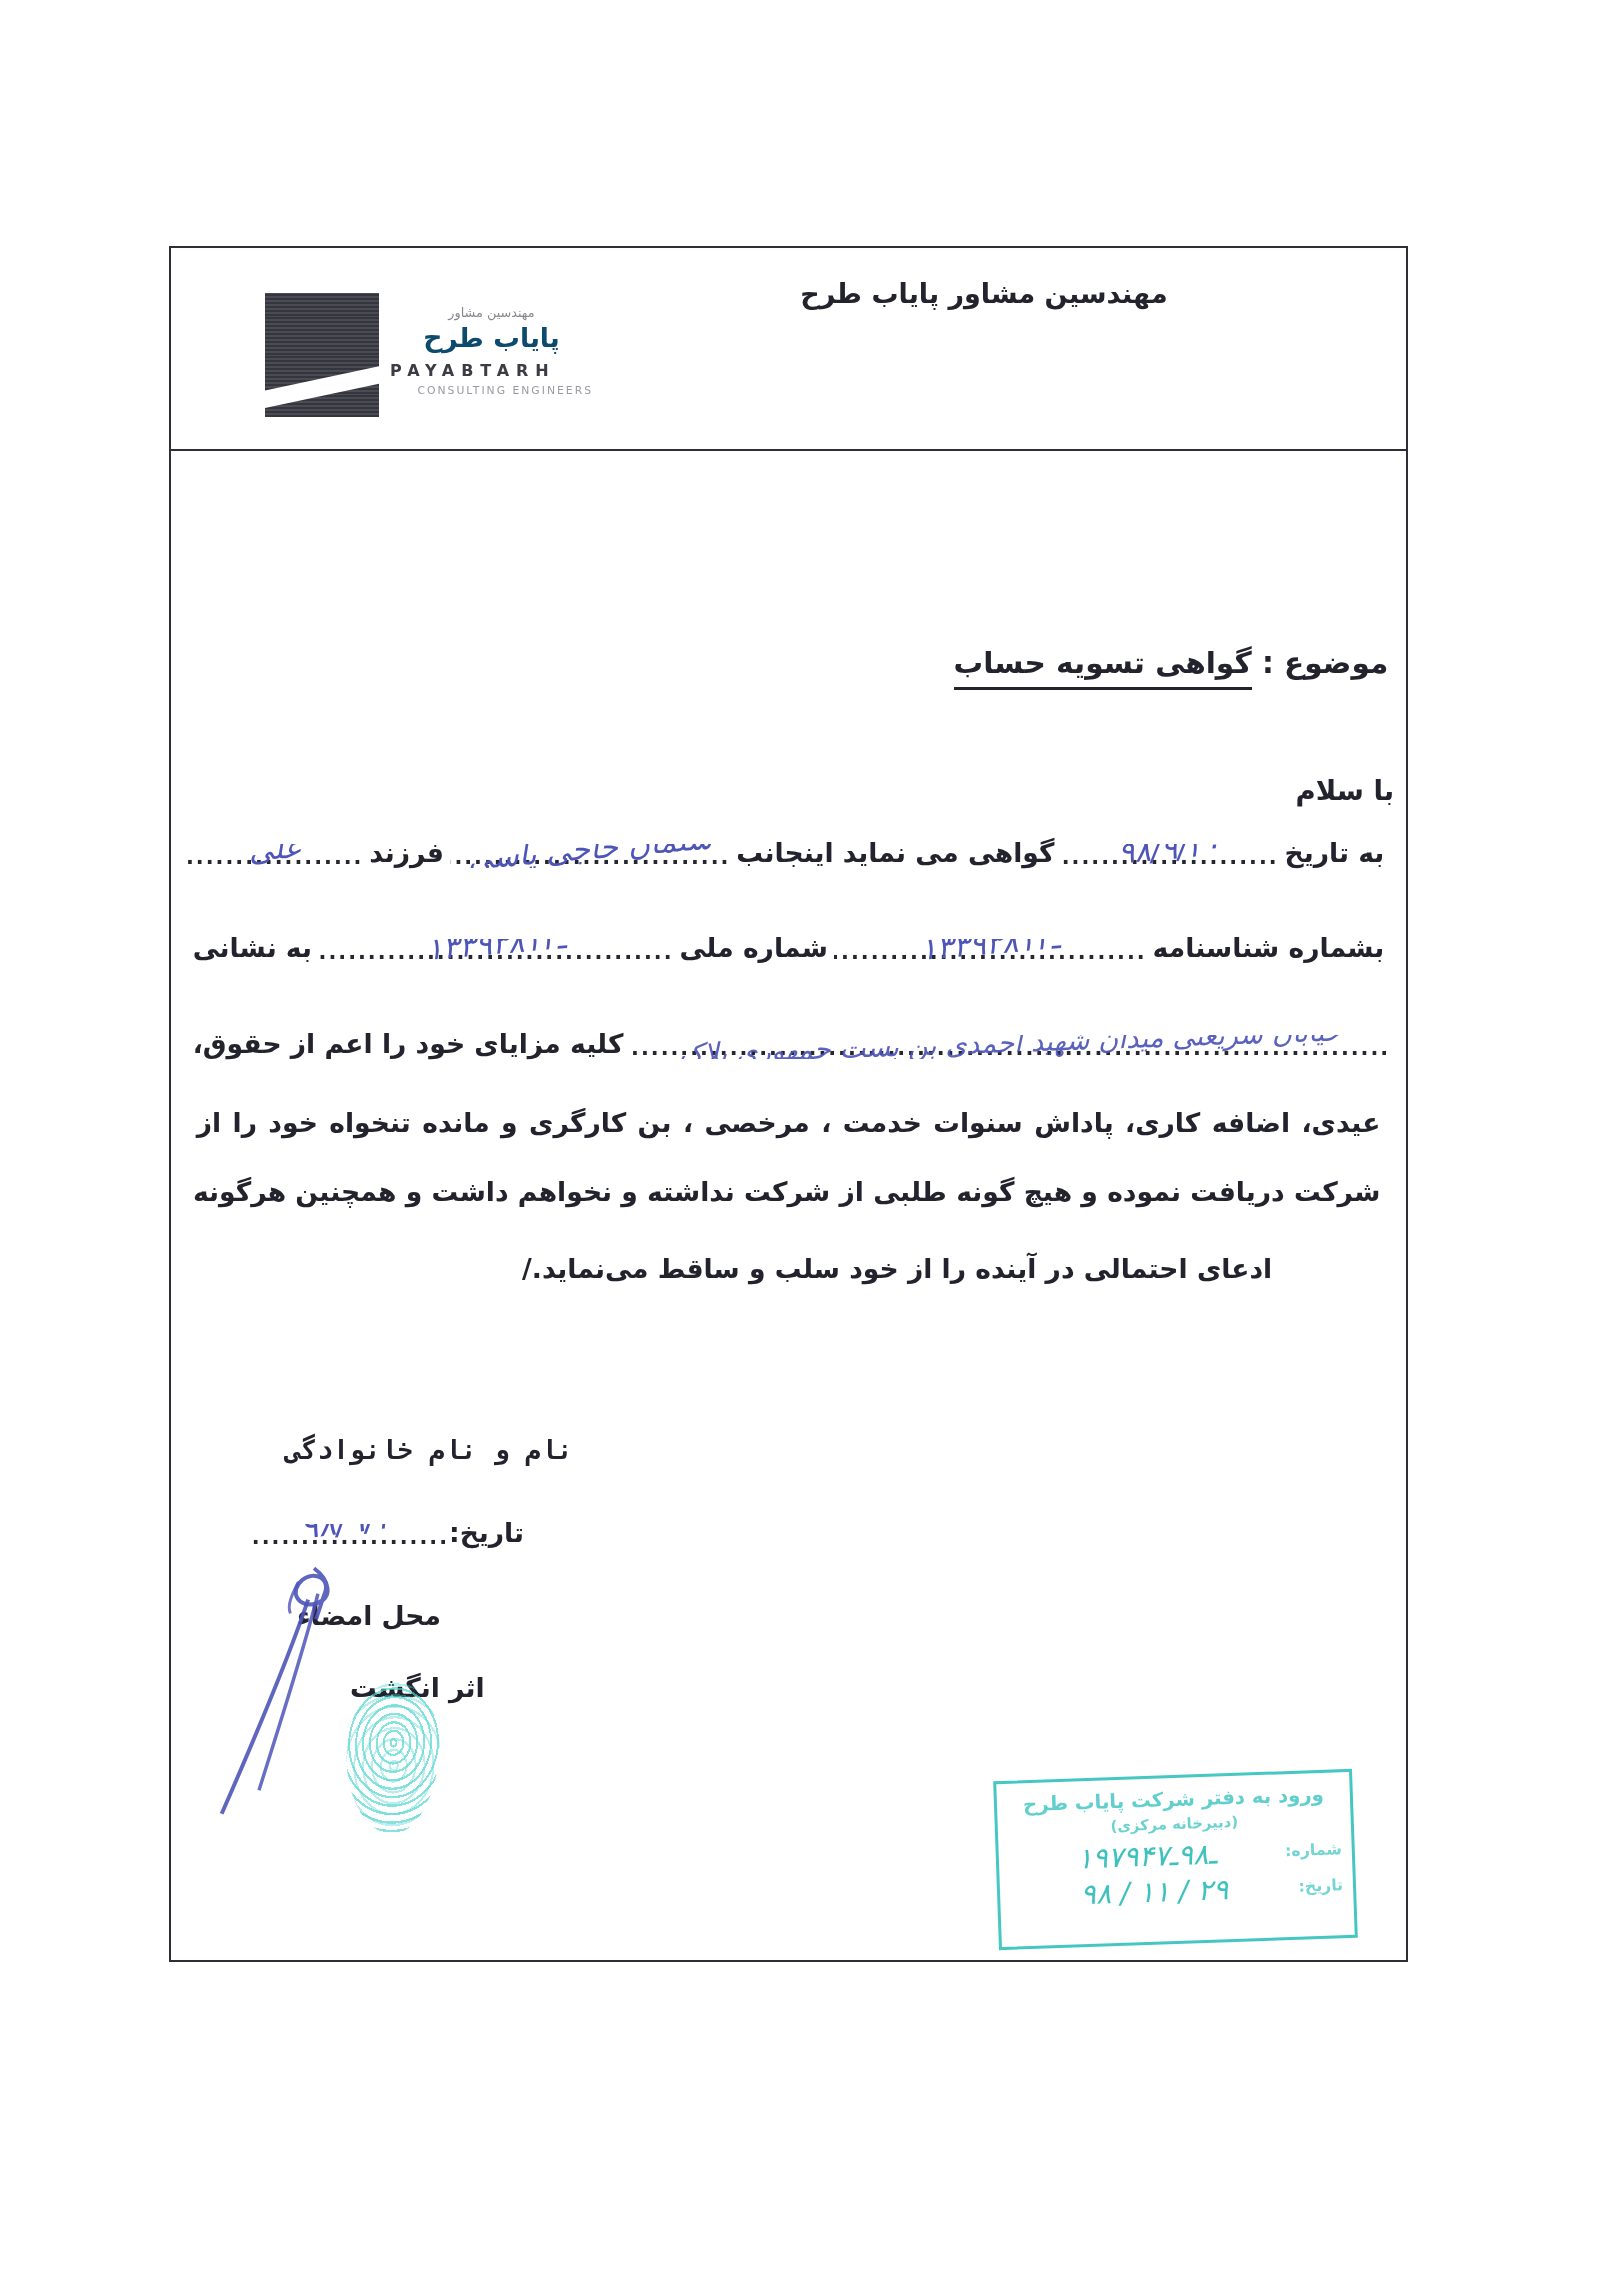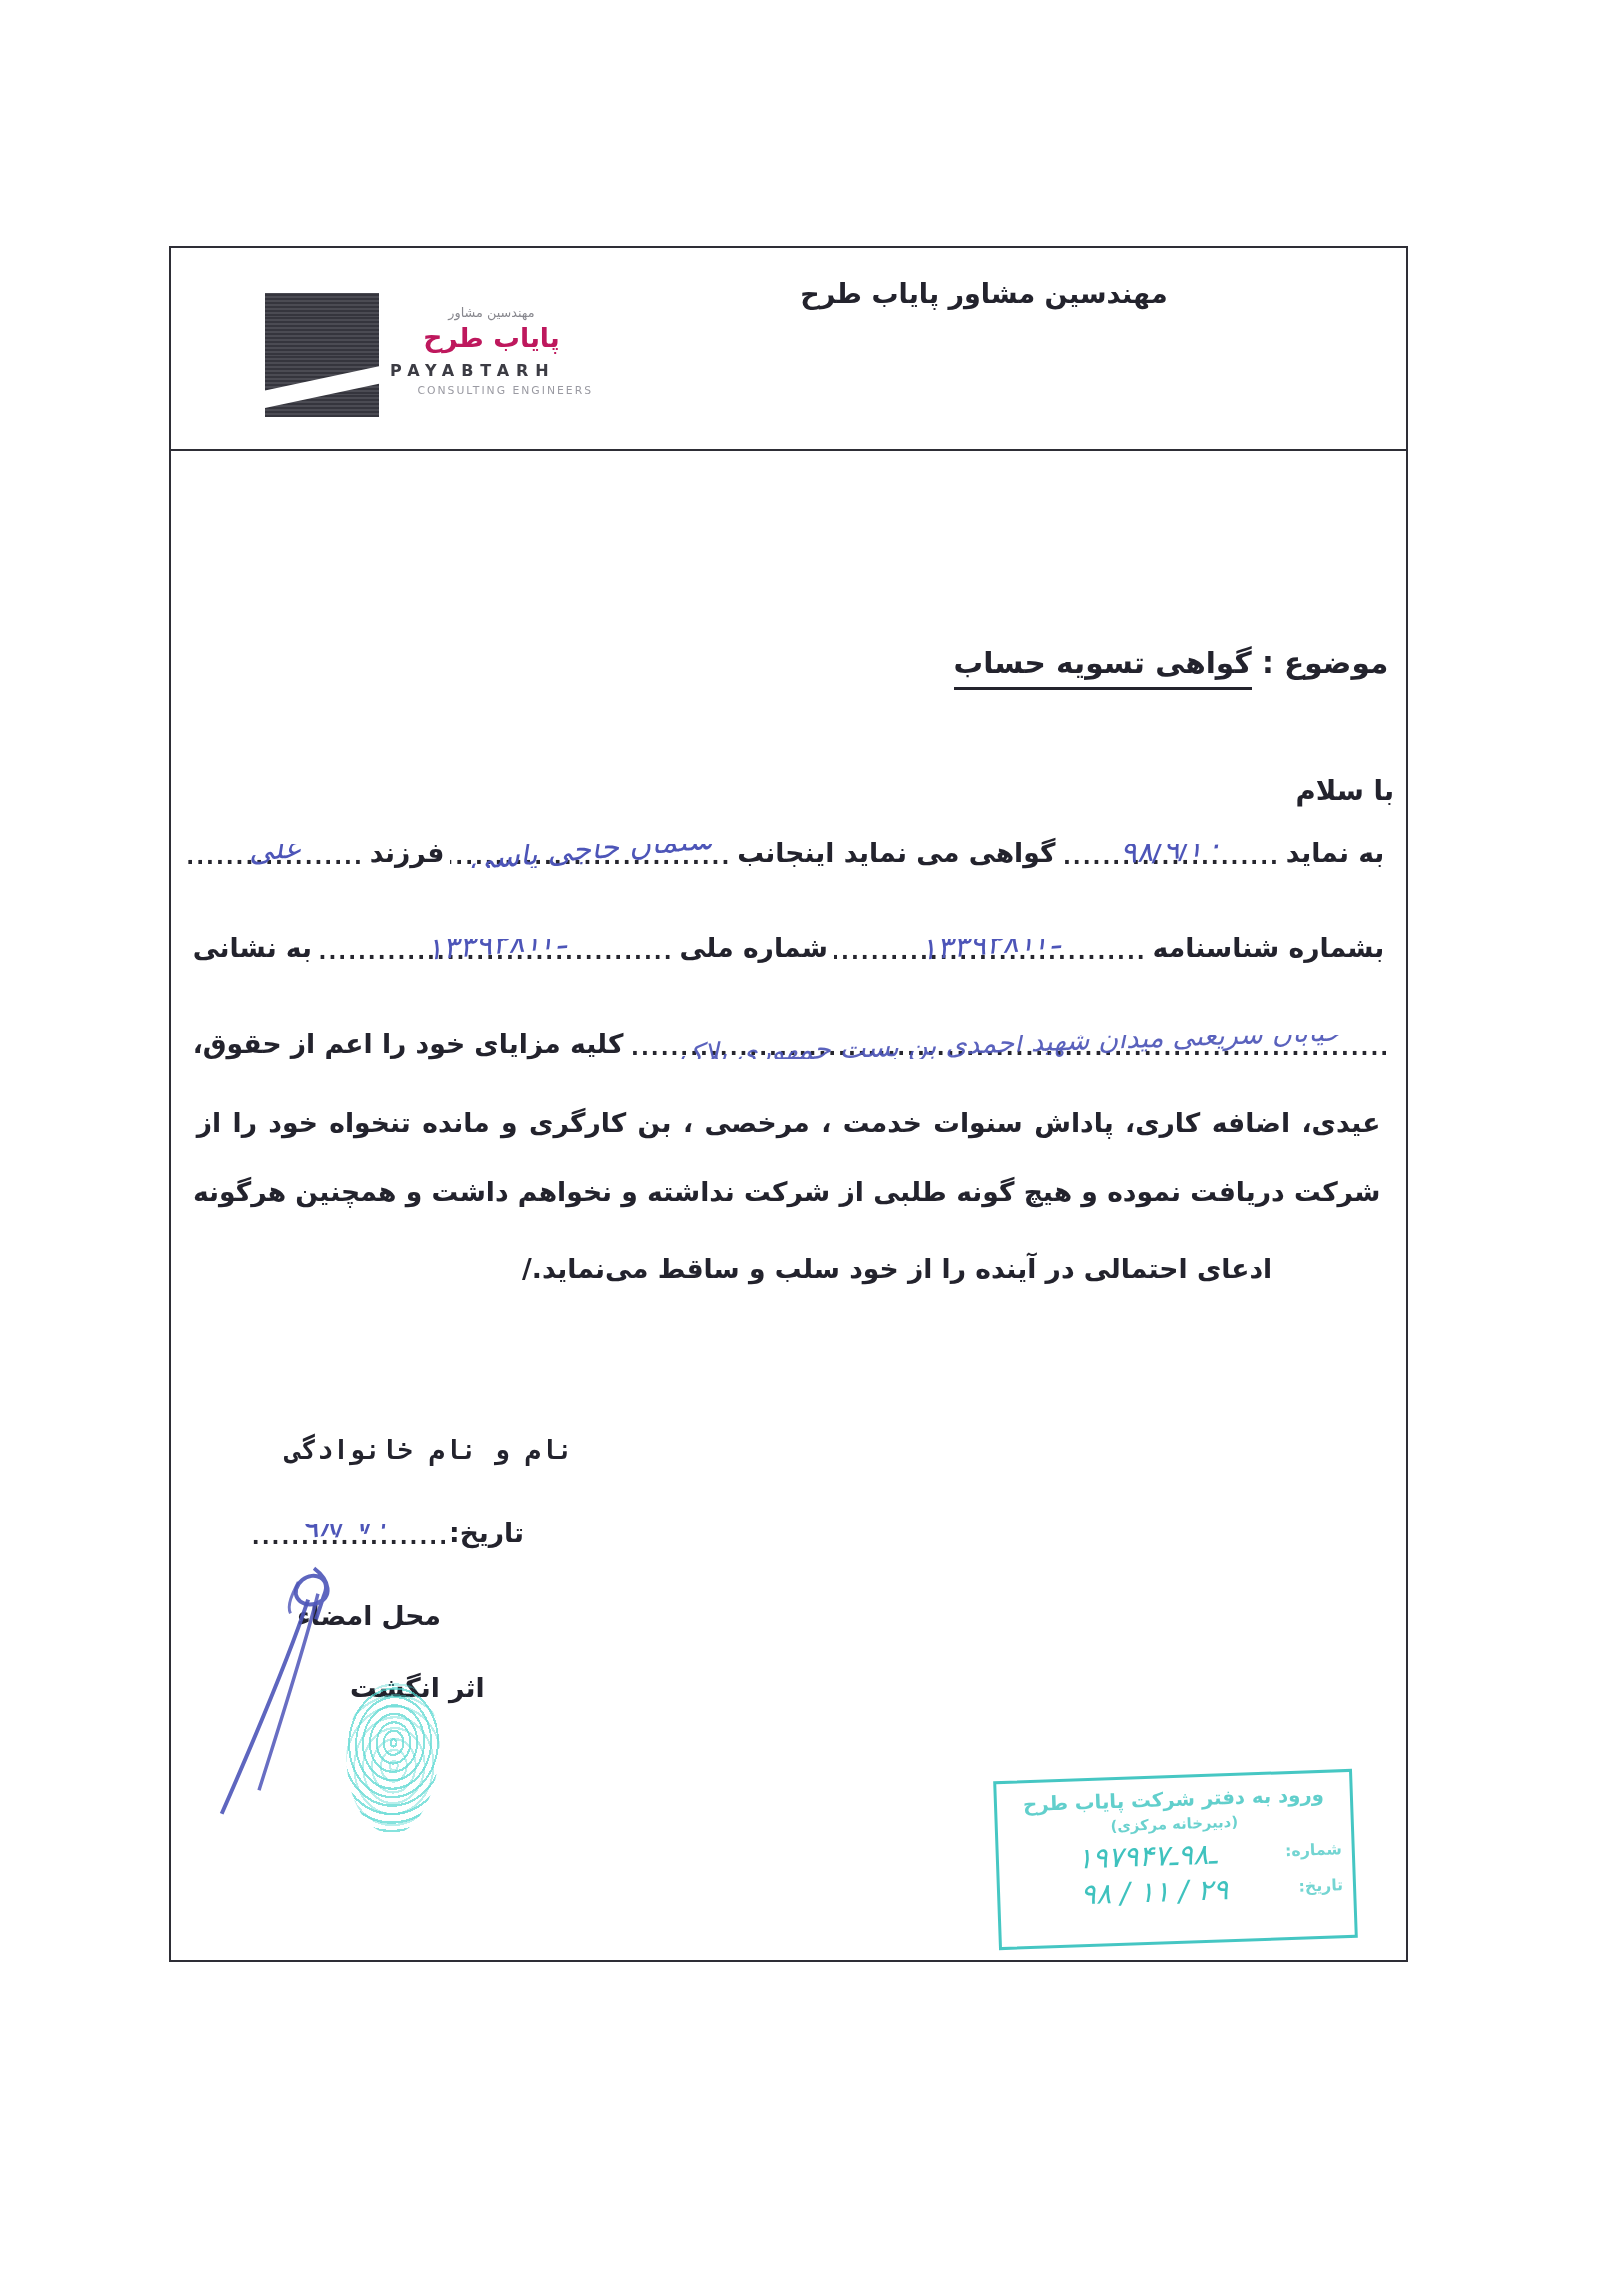--- a/index.html
+++ b/index.html
@@ -17,21 +17,21 @@
                  border-bottom:2px solid #2e2e36; }
 
   .logo-box { position:absolute; left:94px; top:45px; width:114px; height:124px;
               background:repeating-linear-gradient(0deg,#35353d 0 2px,#4b4b53 2px 3.9px);
               overflow:hidden; }
   .logo-stripe { position:absolute; left:-13.8px; top:85px; width:148px; height:16.7px;
                  background:#ffffff; transform:rotate(-12deg); }
 
   .brand-block { position:absolute; left:219px; top:57px; width:203px; direction:rtl; text-align:left; }
   .brand-fa-small { display:block; text-align:center; font-size:12.8px; color:#6a6a72; letter-spacing:1px; opacity:.8; }
-  .brand-fa { display:block; text-align:center; font-size:26.6px; font-weight:700; color:#be185d; margin-top:2px; }
+  .brand-fa { display:block; text-align:center; font-size:26.6px; font-weight:700; color:#0c4a6e; margin-top:2px; }
   .brand-en { display:block; direction:ltr; text-align:left; font-size:16px; font-weight:700; letter-spacing:6.9px; color:#3c3c44; margin-top:7.9px; }
   .brand-en-sub { display:block; direction:ltr; text-align:right; font-size:10.8px; letter-spacing:2px; color:#9a9aa2; margin-top:3.9px; }
 
   .head-titles { position:absolute; left:547px; top:29.6px; width:532px; text-align:center; direction:rtl; }
   .head-title { font-size:27px; font-weight:700; letter-spacing:1px; }
   .head-subtitle { font-size:28.6px; font-weight:700; margin-top:51px; }
 
   
   .subject { position:absolute; top:398px; right:17.7px; direction:rtl; font-size:29.6px; font-weight:700; }
   .subject .val { border-bottom:3px solid #23232d; padding-bottom:6.9px; }
@@ -116,21 +116,21 @@
     </div>
 
     <div class="subject">
       <span>موضوع :</span>
       <span class="val">گواهی تسویه حساب</span>
     </div>
 
     <div class="greeting">با سلام</div>
 
     <div class="bline l1">
-      <span class="txt">به نماید</span>
+      <span class="txt">به تاریخ</span>
       <span class="fill f-date">
         <span class="dots">...........................................................................................................................................</span>
         <span class="hand ltr">۹۸/۹/۳۰</span>
       </span>
       <span class="txt">گواهی می نماید اینجانب</span>
       <span class="fill f-name">
         <span class="dots">...........................................................................................................................................</span>
         <span class="hand">سلمان حاجی یاسی</span>
       </span>
       <span class="txt">فرزند</span>

